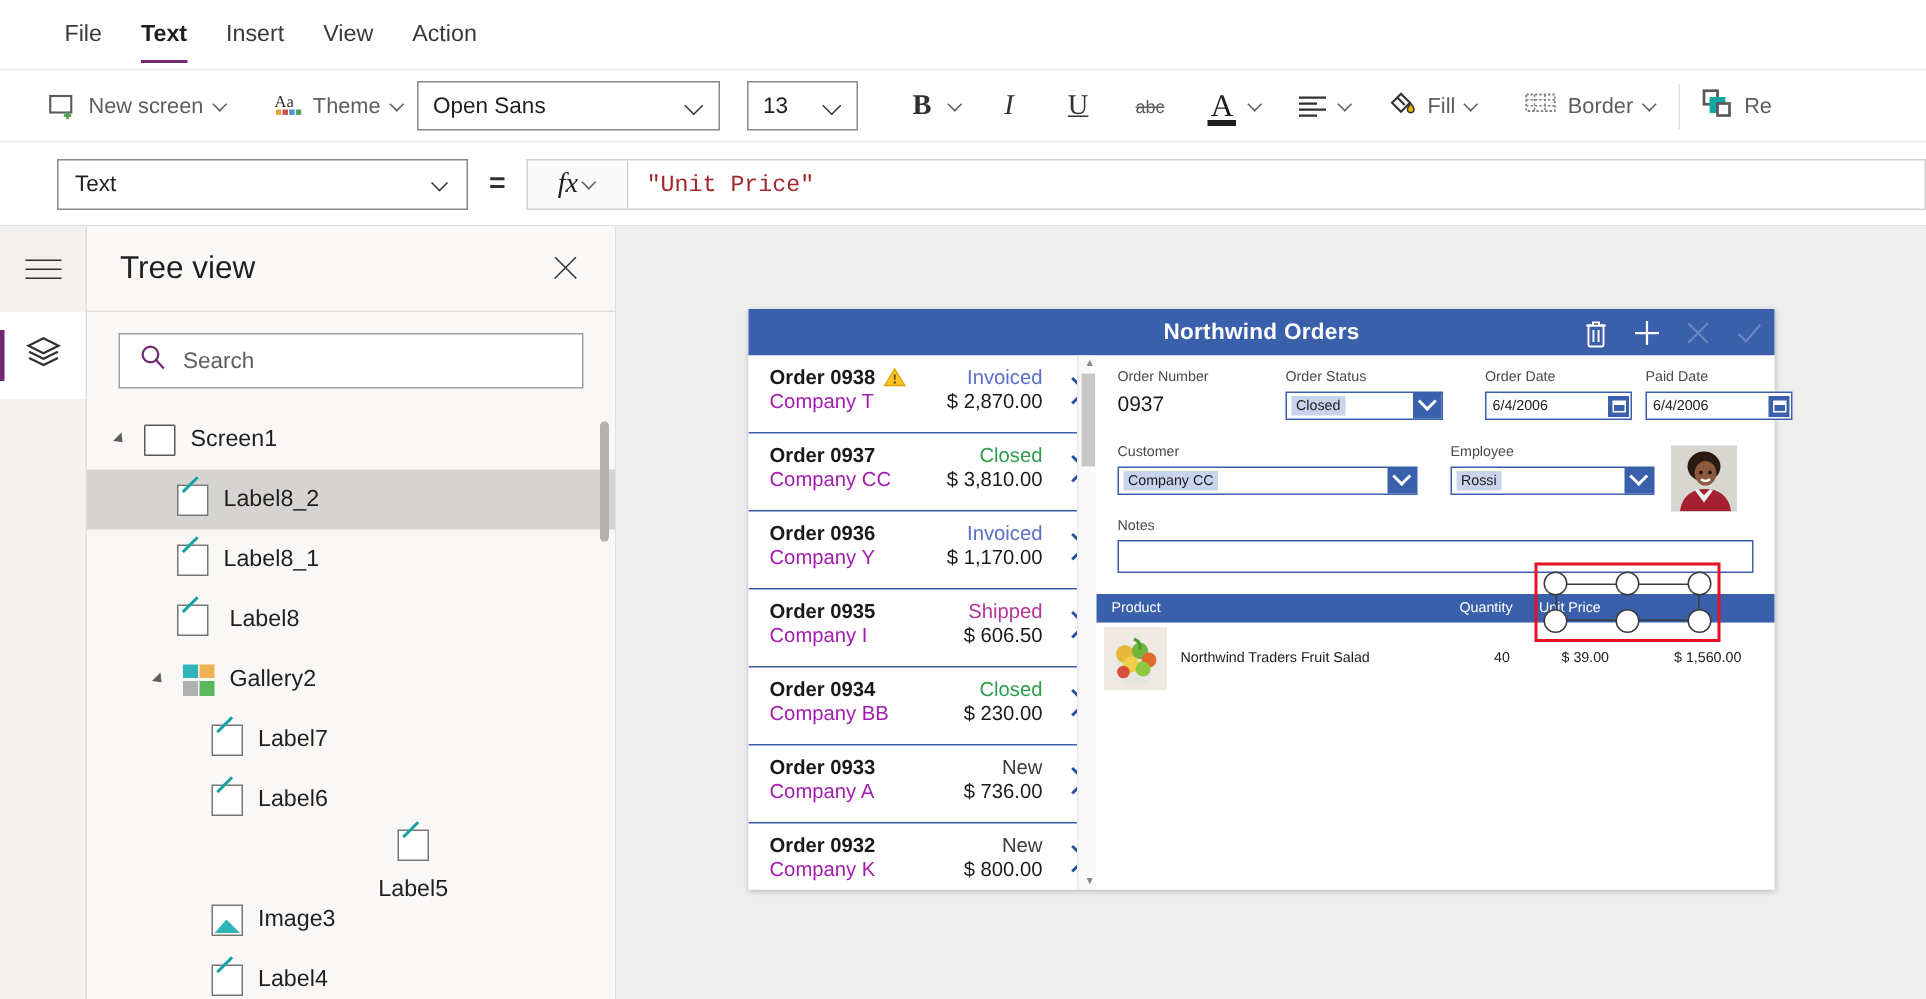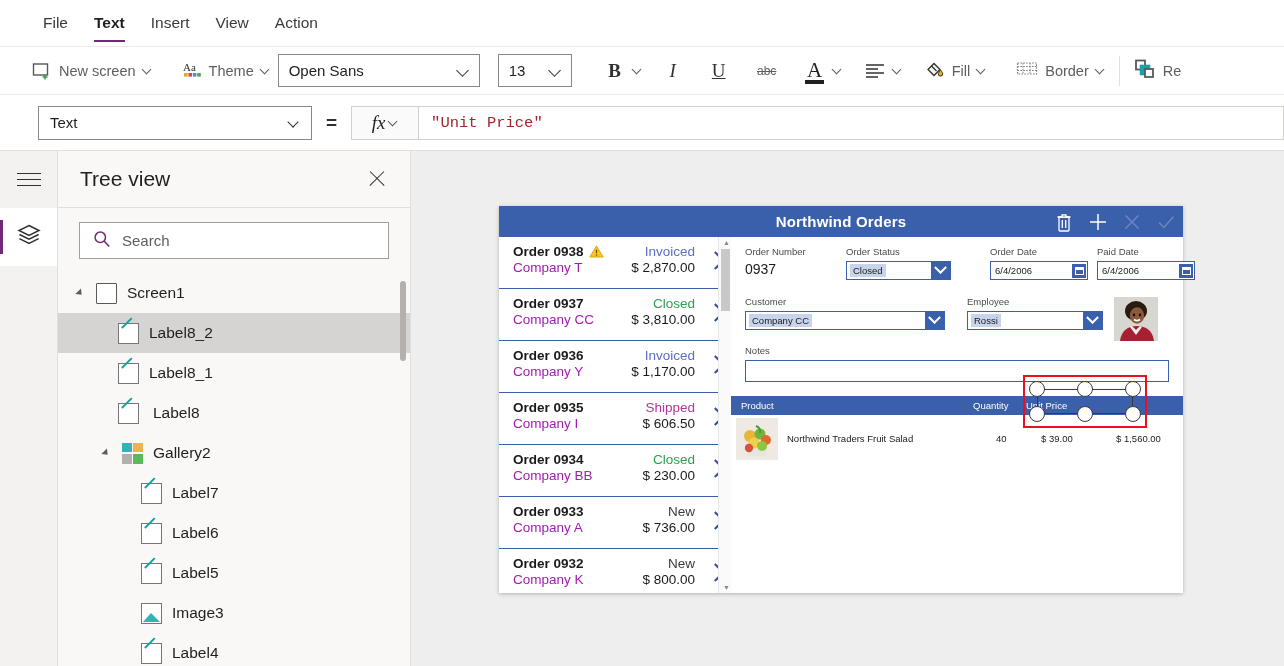--- a/index.html
+++ b/index.html
@@ -478,21 +478,21 @@
       <div class="tree-row" style="padding-left:83px;">
         <span class="ic ic-label"></span>
         <span>Label7</span>
       </div>
 
       <div class="tree-row" style="padding-left:83px;">
         <span class="ic ic-label"></span>
         <span>Label6</span>
       </div>
 
-      <div class="tree-row" style="padding-left:83px;">
+      <div class="tree-row" style="padding-left:83px;flex-direction:column;">
         <span class="ic ic-label"></span>
         <span>Label5</span>
       </div>
 
       <div class="tree-row" style="padding-left:83px;">
         <span class="ic ic-img"></span>
         <span>Image3</span>
       </div>
 
       <div class="tree-row" style="padding-left:83px;">
@@ -638,21 +638,21 @@
           </div>
         </div>
 
         <div class="detail">
 
           <div style="position:absolute;left:14px;top:9px;">
             <div class="fld-label">Order Number</div>
             <div class="fld-value" style="margin-top:4px;">0937</div>
           </div>
 
-          <div style="position:absolute;left:115px;top:9px;width:105px;">
+          <div style="position:absolute;left:126px;top:9px;width:105px;">
             <div class="fld-label">Order Status</div>
             <div class="combo" style="margin-top:4px;">
               <span class="sel-txt">Closed</span>
               <span class="drop"></span>
             </div>
           </div>
 
           <div style="position:absolute;left:259px;top:9px;width:98px;">
             <div class="fld-label">Order Date</div>
             <div class="datebox" style="margin-top:4px;">

